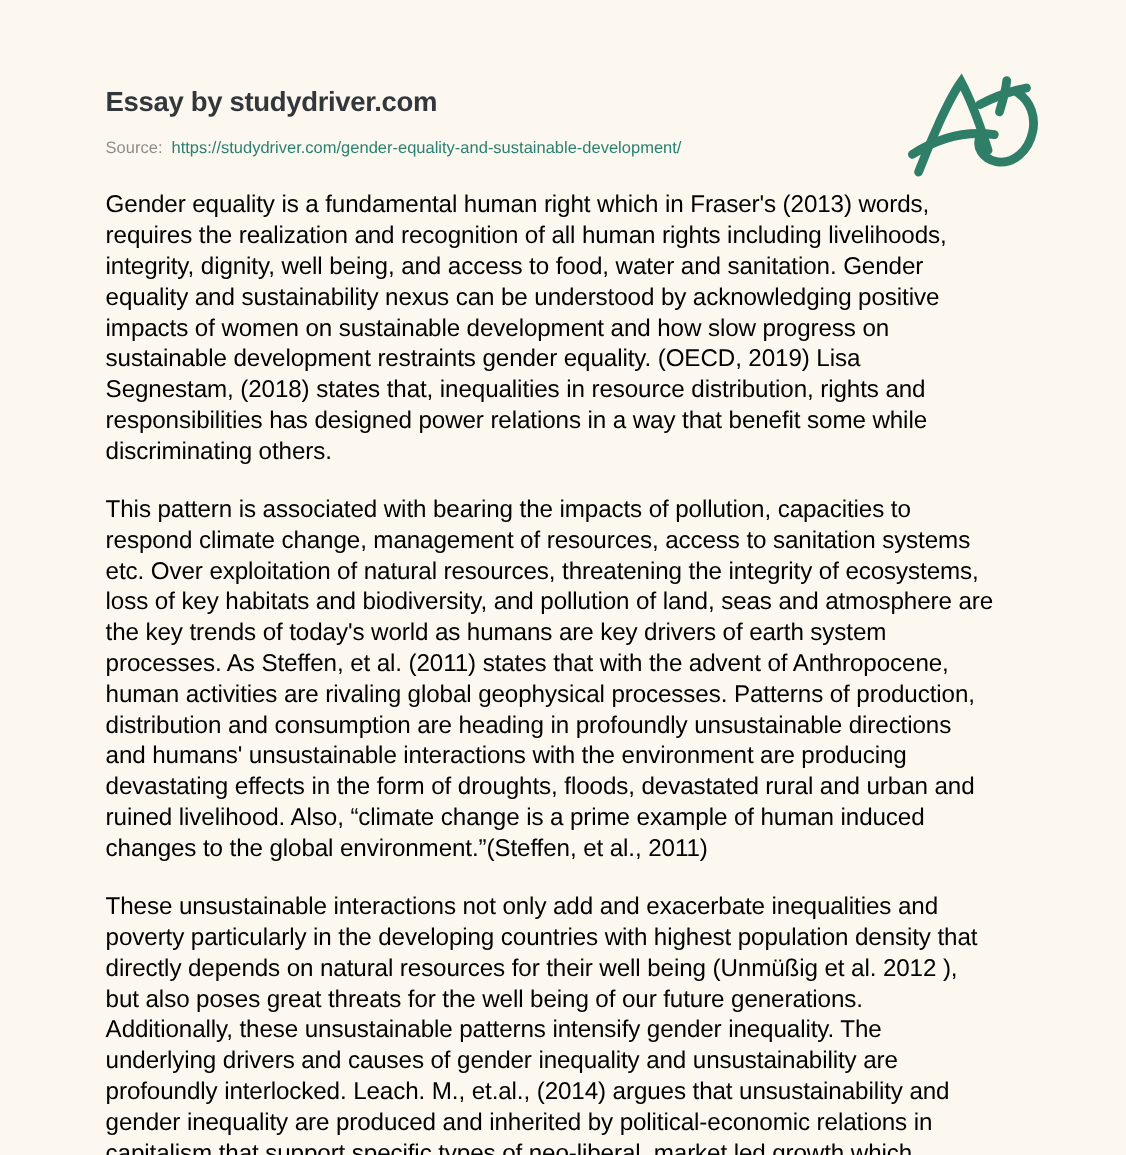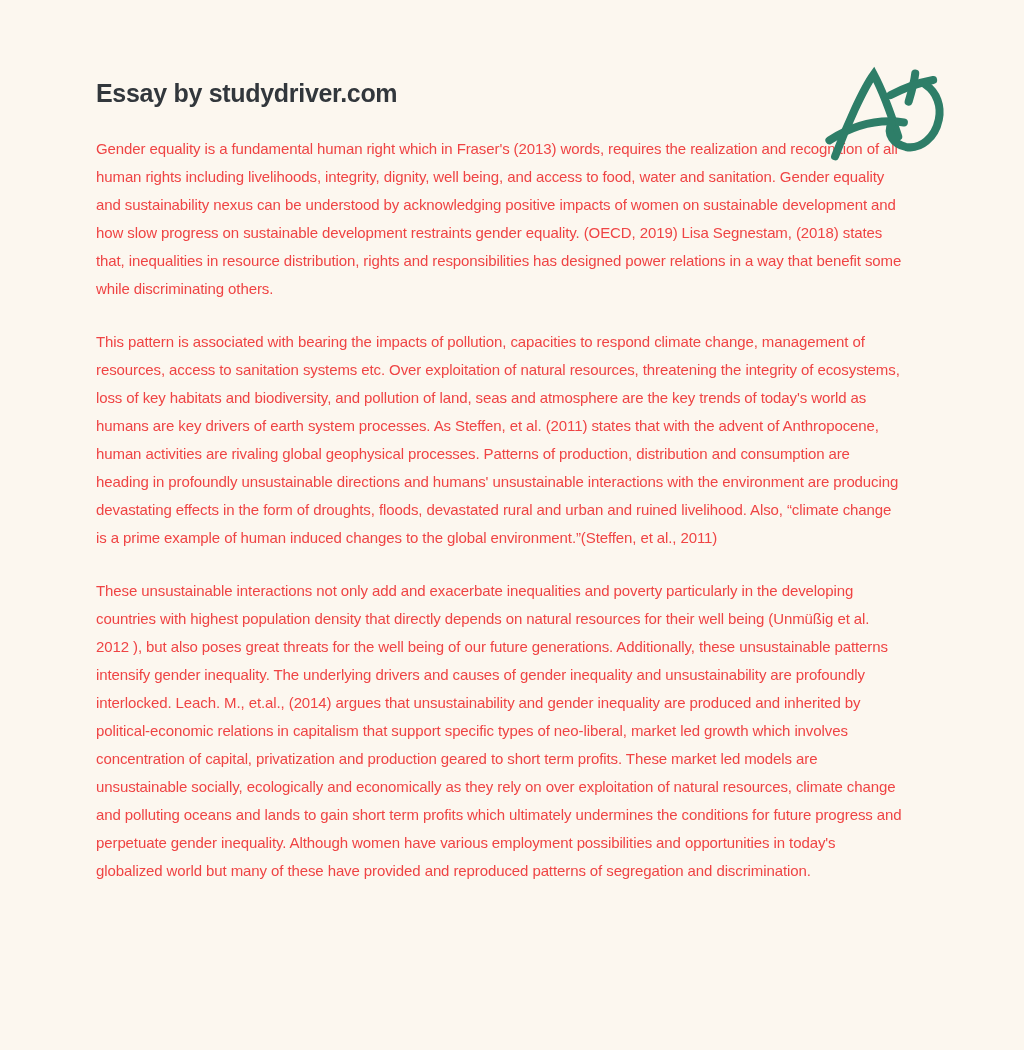--- a/index.html
+++ b/index.html
@@ -47,34 +47,38 @@
   .essay-title {
     margin-top: 112px;
     font-size: 30px;
     font-weight: 700;
     color: #23282d;
     letter-spacing: -0.4px;
     line-height: 37px;
   }
   .essay-body p {
     margin-top: 25px;
-    font-size: 15px;
+    font-size: 22px;
     line-height: 28px;
-    color: #ef4444;
+    color: #000000;
     letter-spacing: -0.1px;
   }
   .essay-body p:first-of-type { margin-top: 27px; }
 </style>
 </head>
 <body>
 
 <div class="page">
 
   <header>
     <h1 class="doc-header-title">Essay by studydriver.com</h1>
+    <p class="source-line">
+      <span>Source:</span>
+      <a href="#" class="source-link">https://studydriver.com/gender-equality-and-sustainable-development/</a>
+    </p>
     <div class="logo">
       <svg viewBox="0 0 140 120" fill="none" xmlns="http://www.w3.org/2000/svg">
         <g stroke="#2e7e68" stroke-width="8.5" stroke-linecap="round" fill="none">
 
           <path d="M16,106 C28,74 46,34 57,19 C64,32 75,60 83,85"></path>
 
           <path d="M10,89 C35,73 62,66 89,70"></path>
 
           <path d="M101,18 C100,28 97,38 94,48"></path>
 

